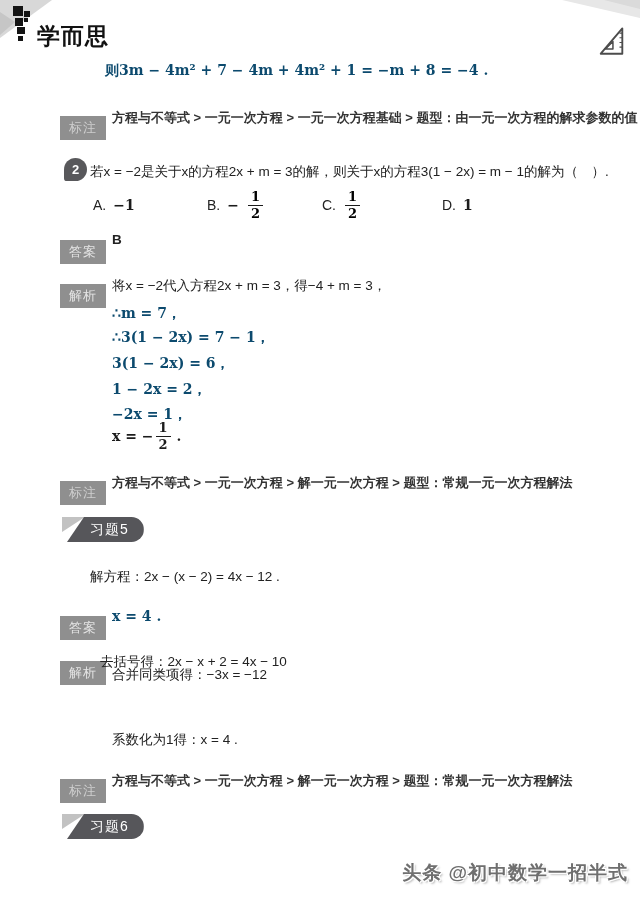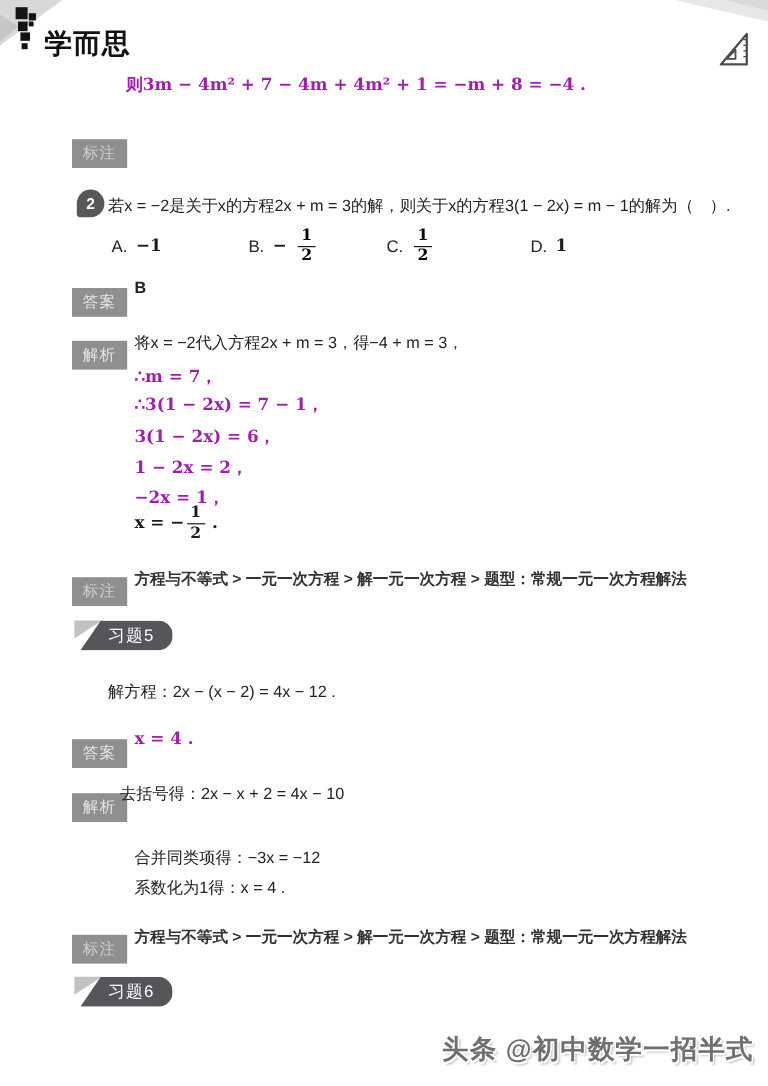--- a/index.html
+++ b/index.html
@@ -21,21 +21,21 @@
   .brand{font-size:23px;font-weight:700;color:#121212;letter-spacing:1px;margin-top:16px;}
   .ruler{position:absolute;right:13px;top:25px;}
 
   
   .badge{position:absolute;left:60px;width:46px;height:24px;background:#8f8f8f;
          color:#e5e5e5;font-size:13px;line-height:24px;text-align:center;letter-spacing:1px;margin-top:12px;}
   .badge.dim{color:#cfcfcf;}
 
   
   .math{position:absolute;font-family:"DejaVu Serif","Liberation Serif",serif;
-        font-weight:700;font-size:14px;color:#a21caf;white-space:nowrap;}
+        font-weight:700;font-size:14px;color:#0c4a6e;white-space:nowrap;}
   .mixed{position:absolute;font-size:13.5px;color:#222;font-weight:500;white-space:nowrap;}
   .tagtext{position:absolute;left:112px;font-size:13px;color:#333;font-weight:600;white-space:nowrap;}
 
   
   .frac{display:inline-flex;flex-direction:column;align-items:center;vertical-align:middle;
         line-height:1.05;font-size:13px;margin:0 2px;font-family:"DejaVu Serif","Liberation Serif",serif;font-weight:700;}
   .frac .den{border-top:1.5px solid #1b1b1b;padding:1px 3px 0;}
   .frac .num{padding:0 3px 1px;}
   .fracline{position:absolute;display:flex;align-items:center;height:30px;
             font-family:"DejaVu Serif","Liberation Serif",serif;font-weight:700;font-size:14px;color:#1b1b1b;}
@@ -51,21 +51,21 @@
   .opt .val{font-family:"DejaVu Serif","Liberation Serif",serif;font-weight:700;font-size:14px;color:#1b1b1b;}
 
   
   .exbadge{position:absolute;left:62px;height:25px;}
   .exbadge .tri{position:absolute;left:0;top:0;width:0;height:0;
                 border-top:15px solid #c2c2c2;border-right:23px solid transparent;}
   .exbadge .body{position:absolute;left:5px;top:0;height:25px;line-height:25px;background:#56565a;
                  color:#fff;font-size:14px;padding:0 15px 0 23px;border-radius:0 13px 13px 0;
                  clip-path:polygon(17px 0,100% 0,100% 100%,0 100%);letter-spacing:1px;white-space:nowrap;}
 
-  .watermark{position:absolute;right:12px;top:860px;font-size:22px;font-weight:700;color:#6f6f6f;
+  .watermark{position:absolute;right:12px;top:860px;font-size:19px;font-weight:700;color:#6f6f6f;
              letter-spacing:1px;white-space:nowrap;
              text-shadow:-1px -1px 0 #fff,1px -1px 0 #fff,-1px 1px 0 #fff,1px 1px 0 #fff,2px 2px 2px rgba(60,60,60,.35);}
 </style>
 </head>
 <body>
 
 <div class="page">
 
   <div class="tl1"></div>
   <div class="tl2"></div>
@@ -92,20 +92,21 @@
     <svg width="30" height="33" viewBox="0 0 32 34">
       <path d="M27 3 L27 30 L4 30 Z" fill="none" stroke="#4c4c4c" stroke-width="2" stroke-linejoin="round"></path>
       <path d="M17 25 L17 17 L9 25 Z" fill="none" stroke="#4c4c4c" stroke-width="1.6" stroke-linejoin="round"></path>
       <path d="M27 8 h-3 M27 13 h-3 M27 18 h-3 M27 23 h-3" stroke="#4c4c4c" stroke-width="1.2"></path>
     </svg>
   </div>
 
   <div class="math" style="left:105px;top:62px;">则3m − 4m² + 7 − 4m + 4m² + 1 = −m + 8 = −4 .</div>
 
   <div class="badge dim" style="top:104px;">标注</div>
+  <div class="tagtext" style="top:109px;">方程与不等式 &gt; 一元一次方程 &gt; 一元一次方程基础 &gt; 题型：由一元一次方程的解求参数的值</div>
 
   <div class="qbubble">2</div>
   <div class="mixed" style="left:90px;top:163px;">若x = −2是关于x的方程2x + m = 3的解，则关于x的方程3(1 − 2x) = m − 1的解为（　）.</div>
 
   <div class="opt" style="left:93px;">
     <span class="lab">A.</span>
     <span class="val">−1</span>
   </div>
   <div class="opt" style="left:207px;">
     <span class="lab">B.</span>
@@ -154,21 +155,21 @@
     <span class="body">习题5</span>
   </div>
 
   <div class="mixed" style="left:90px;top:568px;">解方程：2x − (x − 2) = 4x − 12 .</div>
 
   <div class="badge" style="top:604px;">答案</div>
   <div class="math" style="left:112px;top:608px;">x = 4 .</div>
 
   <div class="badge" style="top:649px;">解析</div>
   <div class="mixed" style="left:100px;top:653px;">去括号得：2x − x + 2 = 4x − 10</div>
-  <div class="mixed" style="left:112px;top:706px;">合并同类项得：−3x = −12</div>
+  <div class="mixed" style="left:112px;top:666px;">合并同类项得：−3x = −12</div>
   <div class="mixed" style="left:112px;top:731px;">系数化为1得：x = 4 .</div>
 
   <div class="badge dim" style="top:767px;">标注</div>
   <div class="tagtext" style="top:772px;">方程与不等式 &gt; 一元一次方程 &gt; 解一元一次方程 &gt; 题型：常规一元一次方程解法</div>
 
   <div class="exbadge" style="top:814px;">
     <span class="tri"></span>
     <span class="body">习题6</span>
   </div>
 

